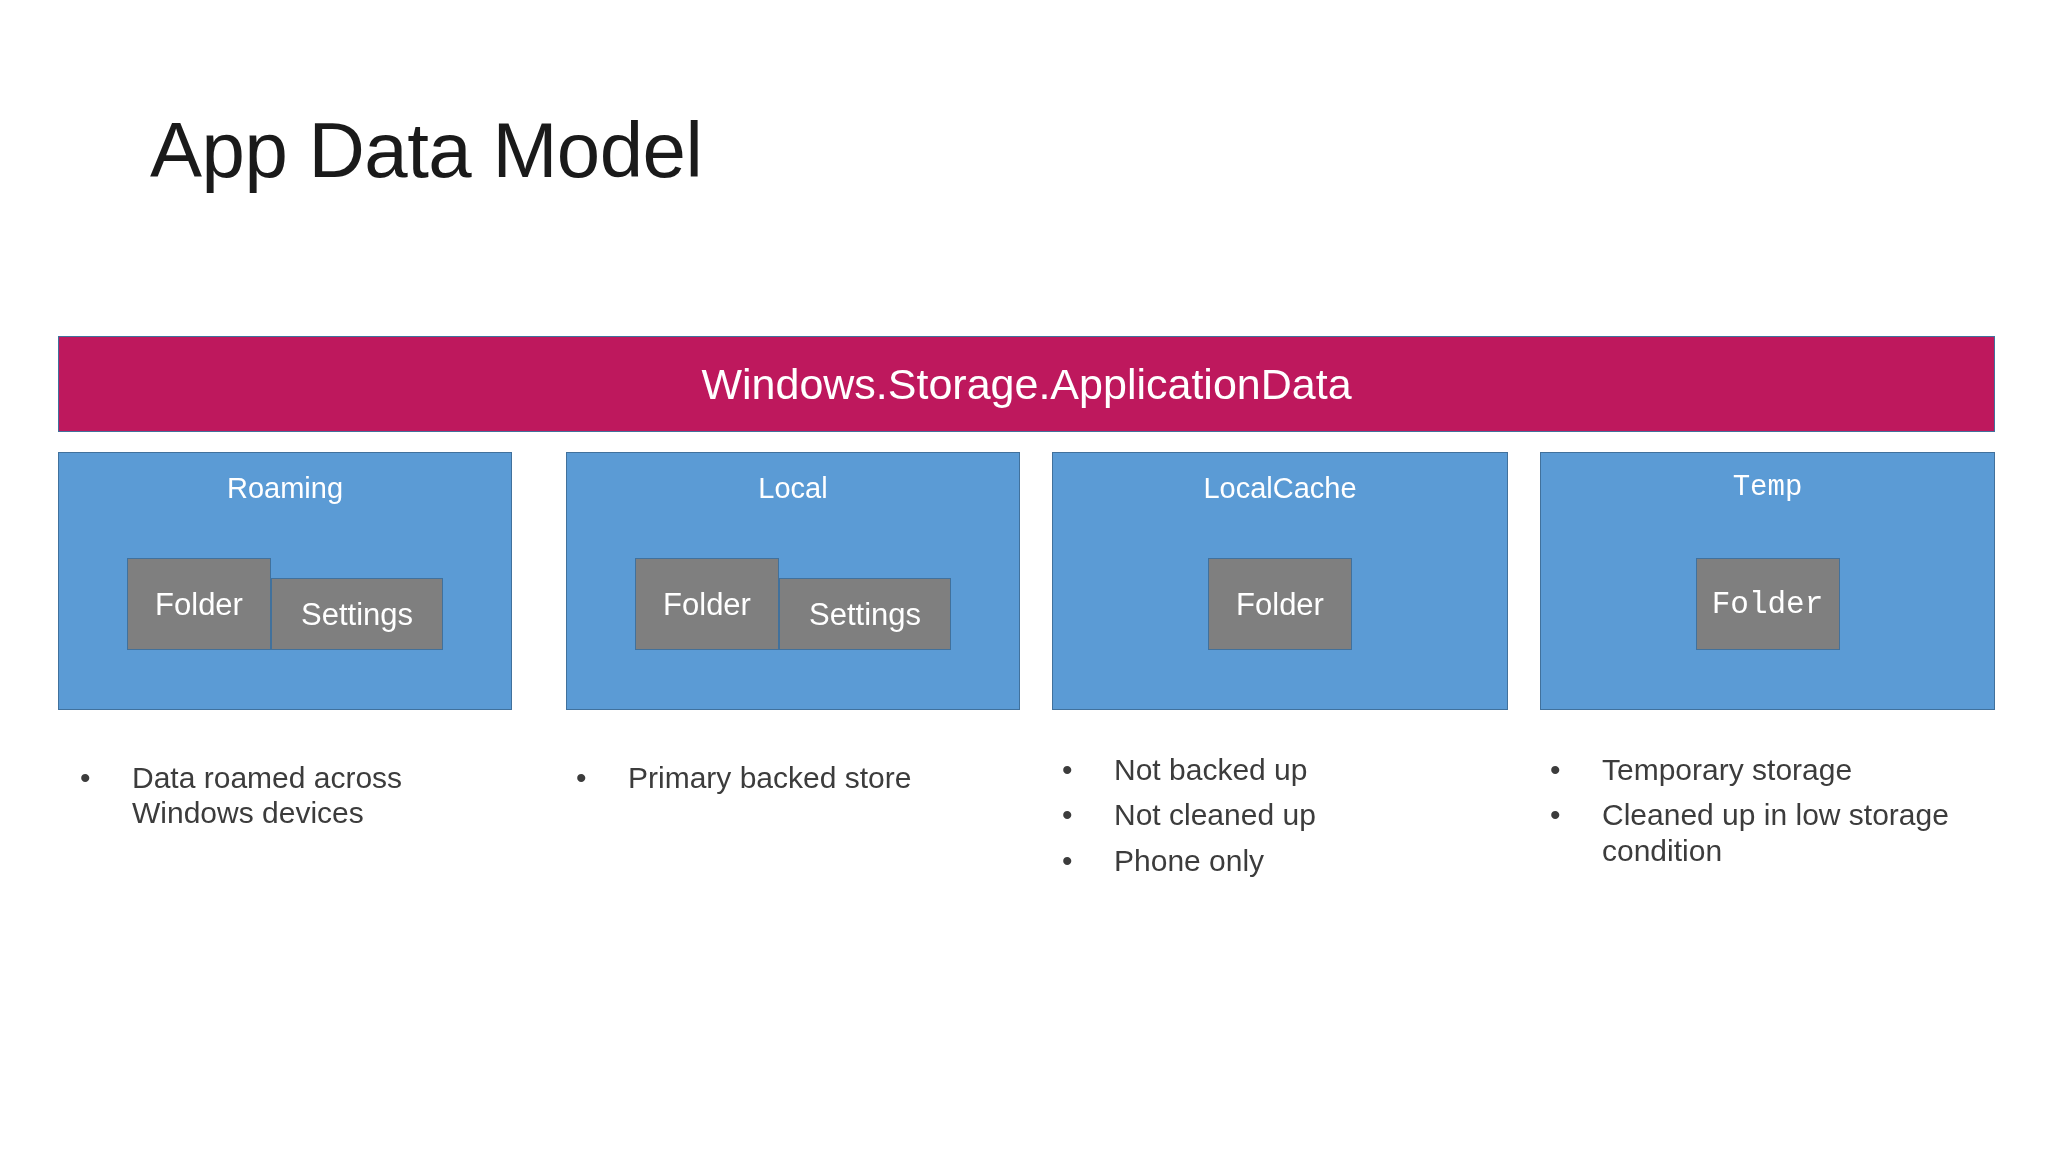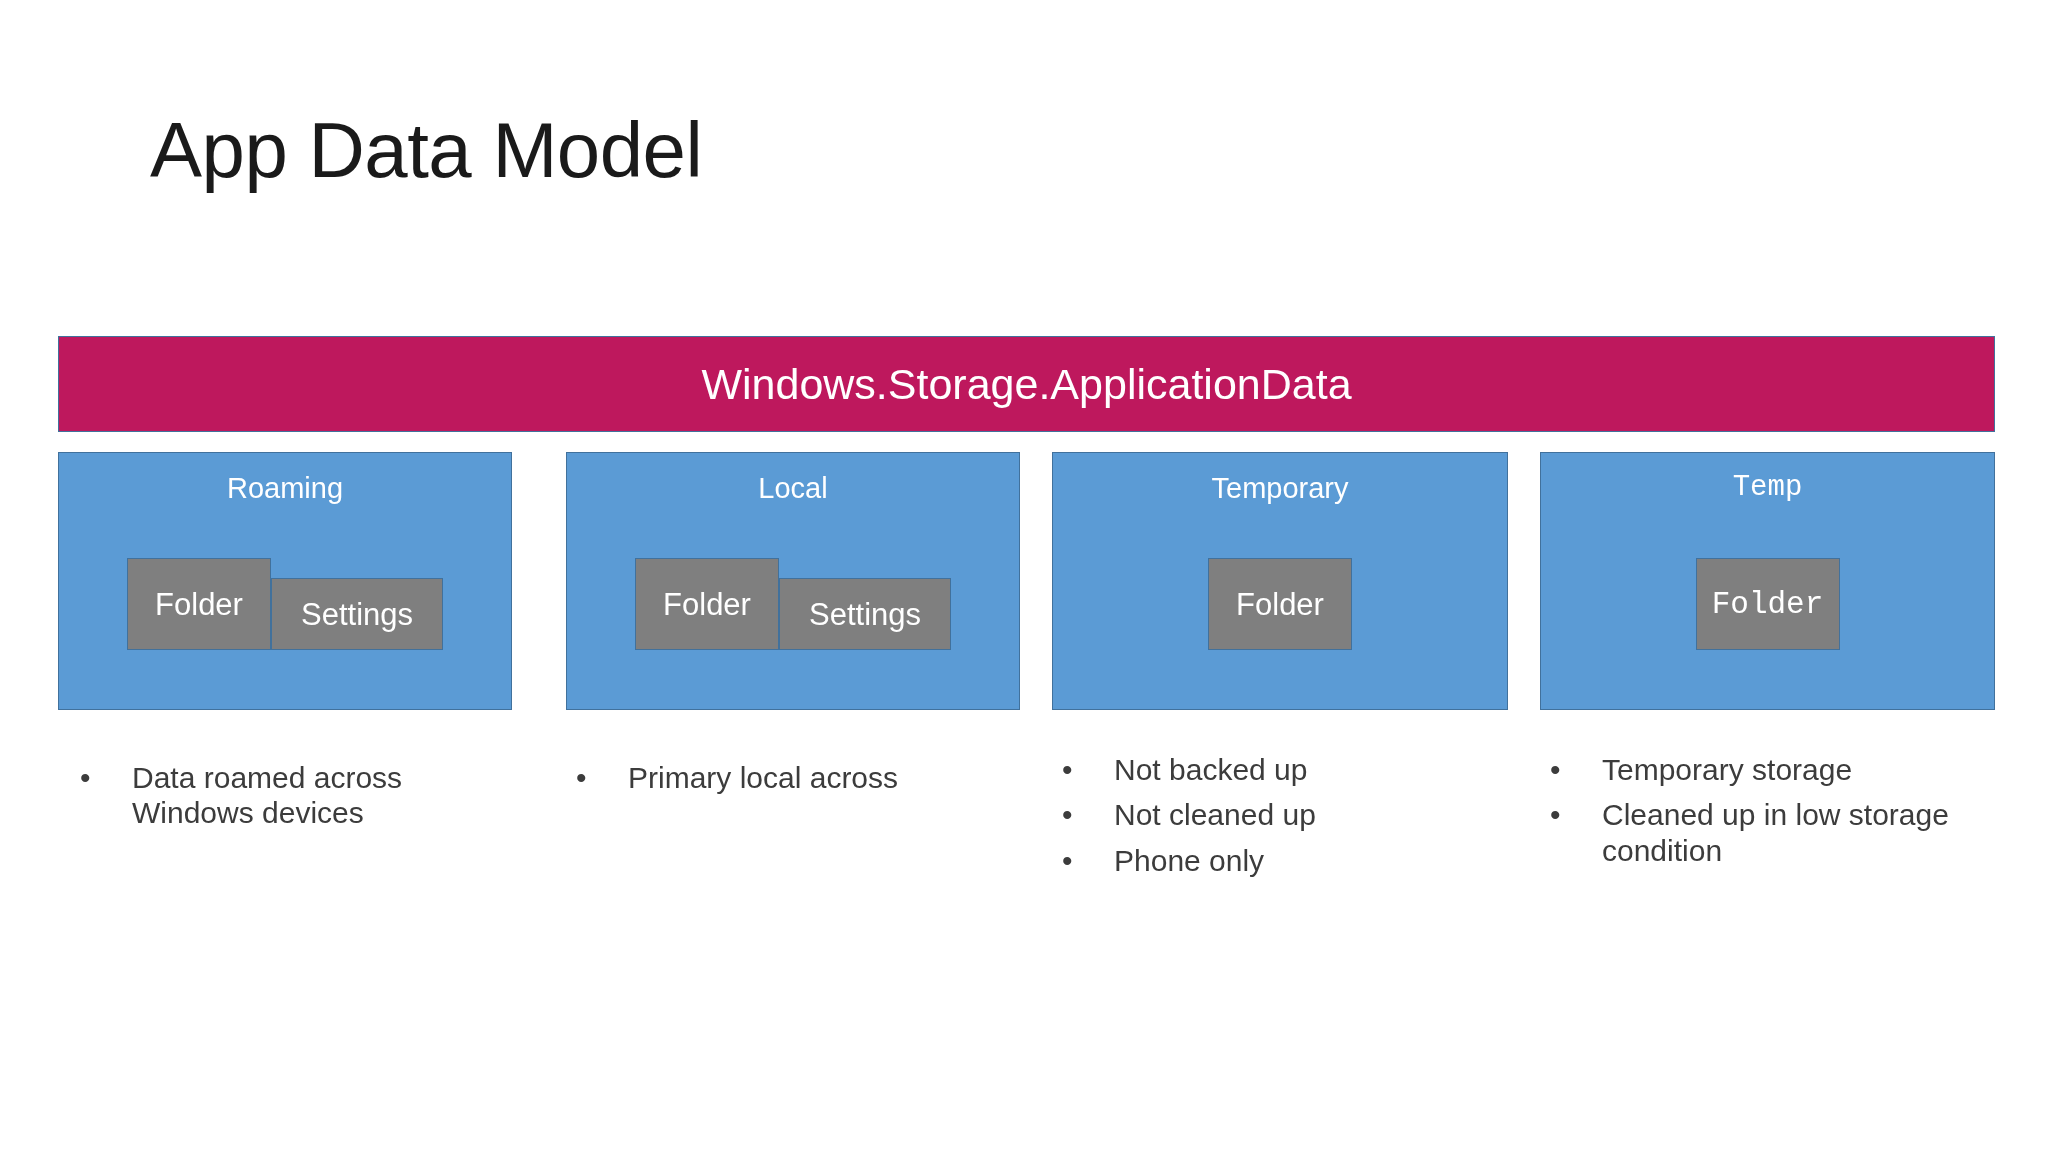--- a/index.html
+++ b/index.html
@@ -181,21 +181,21 @@
       <div class="sub-box">
         <span class="sub-box-label">Folder</span>
       </div>
       <div class="sub-box wide">
         <span class="sub-box-label">Settings</span>
       </div>
     </div>
   </div>
 
   <div class="col-box c2">
-    <div class="col-title">Temporary</div>
+    <div class="col-title">LocalCache</div>
     <div class="sub-row">
       <div class="sub-box">
         <span class="sub-box-label">Folder</span>
       </div>
     </div>
   </div>
 
   <div class="col-box c3">
     <div class="col-title">Temp</div>
     <div class="sub-row">
@@ -212,21 +212,21 @@
   <div class="bullet-col b0">
     <div class="bullet-item">
       <span class="bullet-dot">•</span>
       <span>Data roamed across Windows devices</span>
     </div>
   </div>
 
   <div class="bullet-col b1">
     <div class="bullet-item">
       <span class="bullet-dot">•</span>
-      <span>Primary local across</span>
+      <span>Primary backed store</span>
     </div>
   </div>
 
   <div class="bullet-col b2">
     <div class="bullet-item">
       <span class="bullet-dot">•</span>
       <span>Not backed up</span>
     </div>
     <div class="bullet-item">
       <span class="bullet-dot">•</span>

